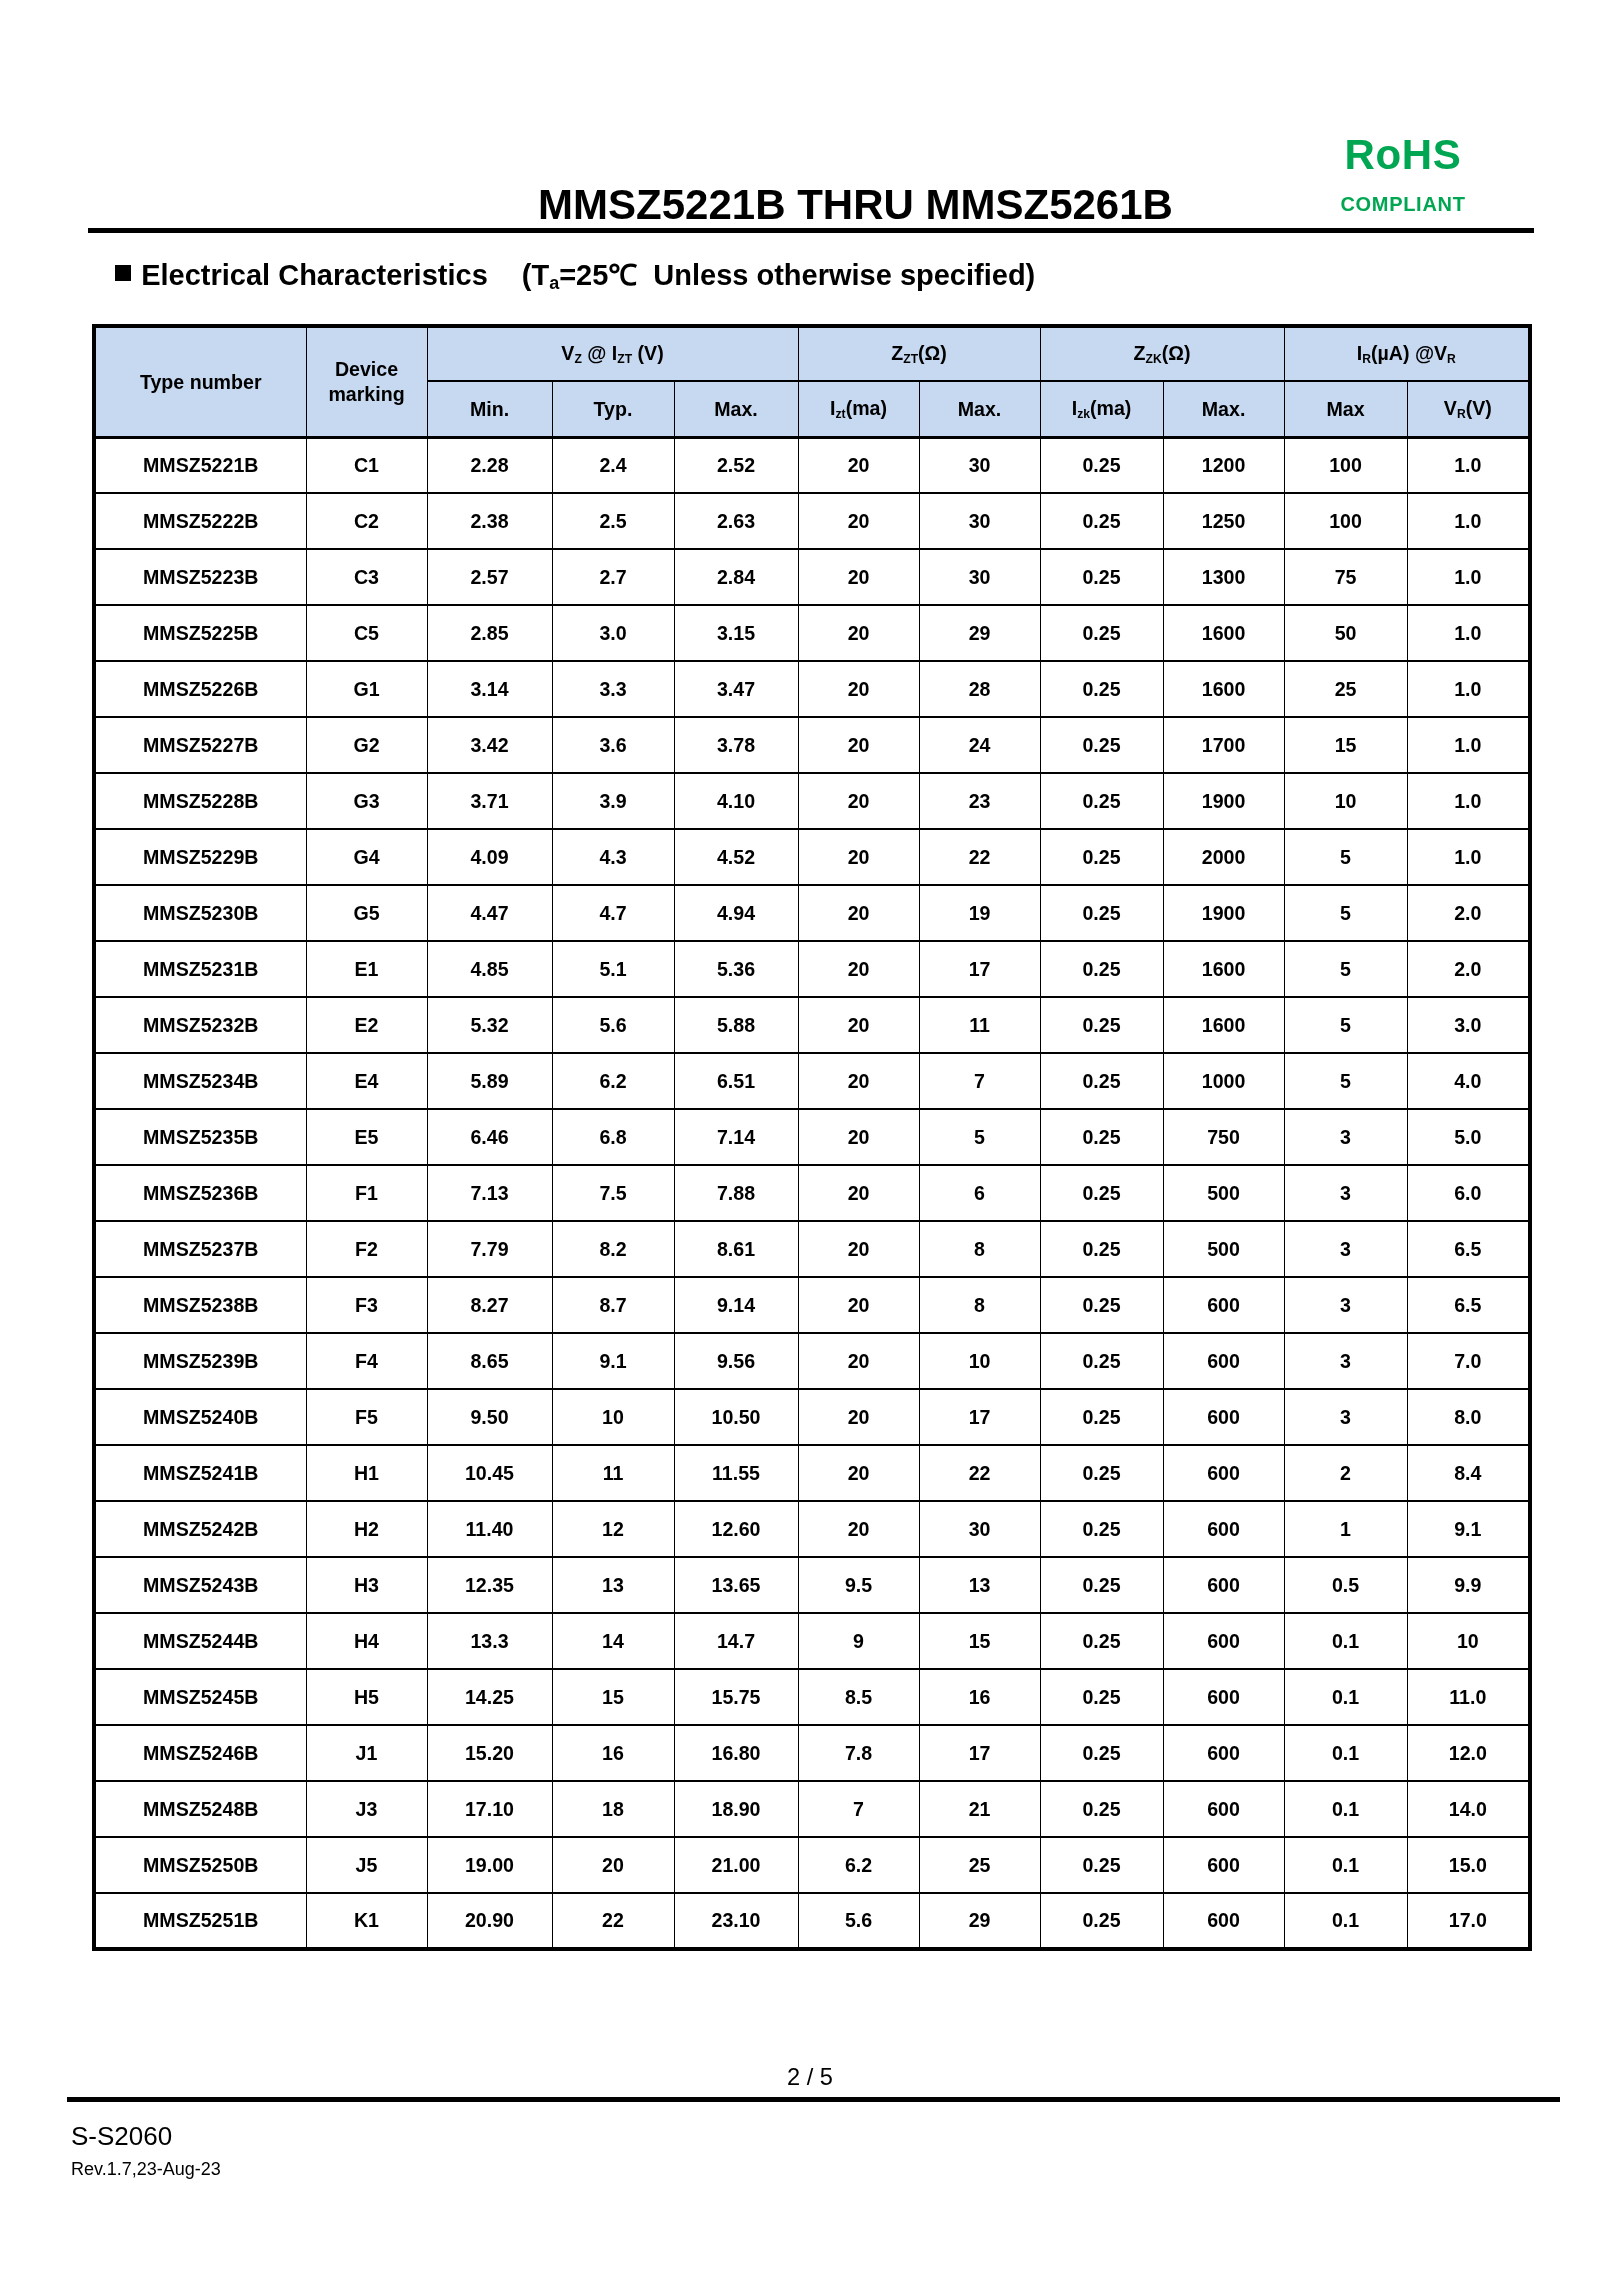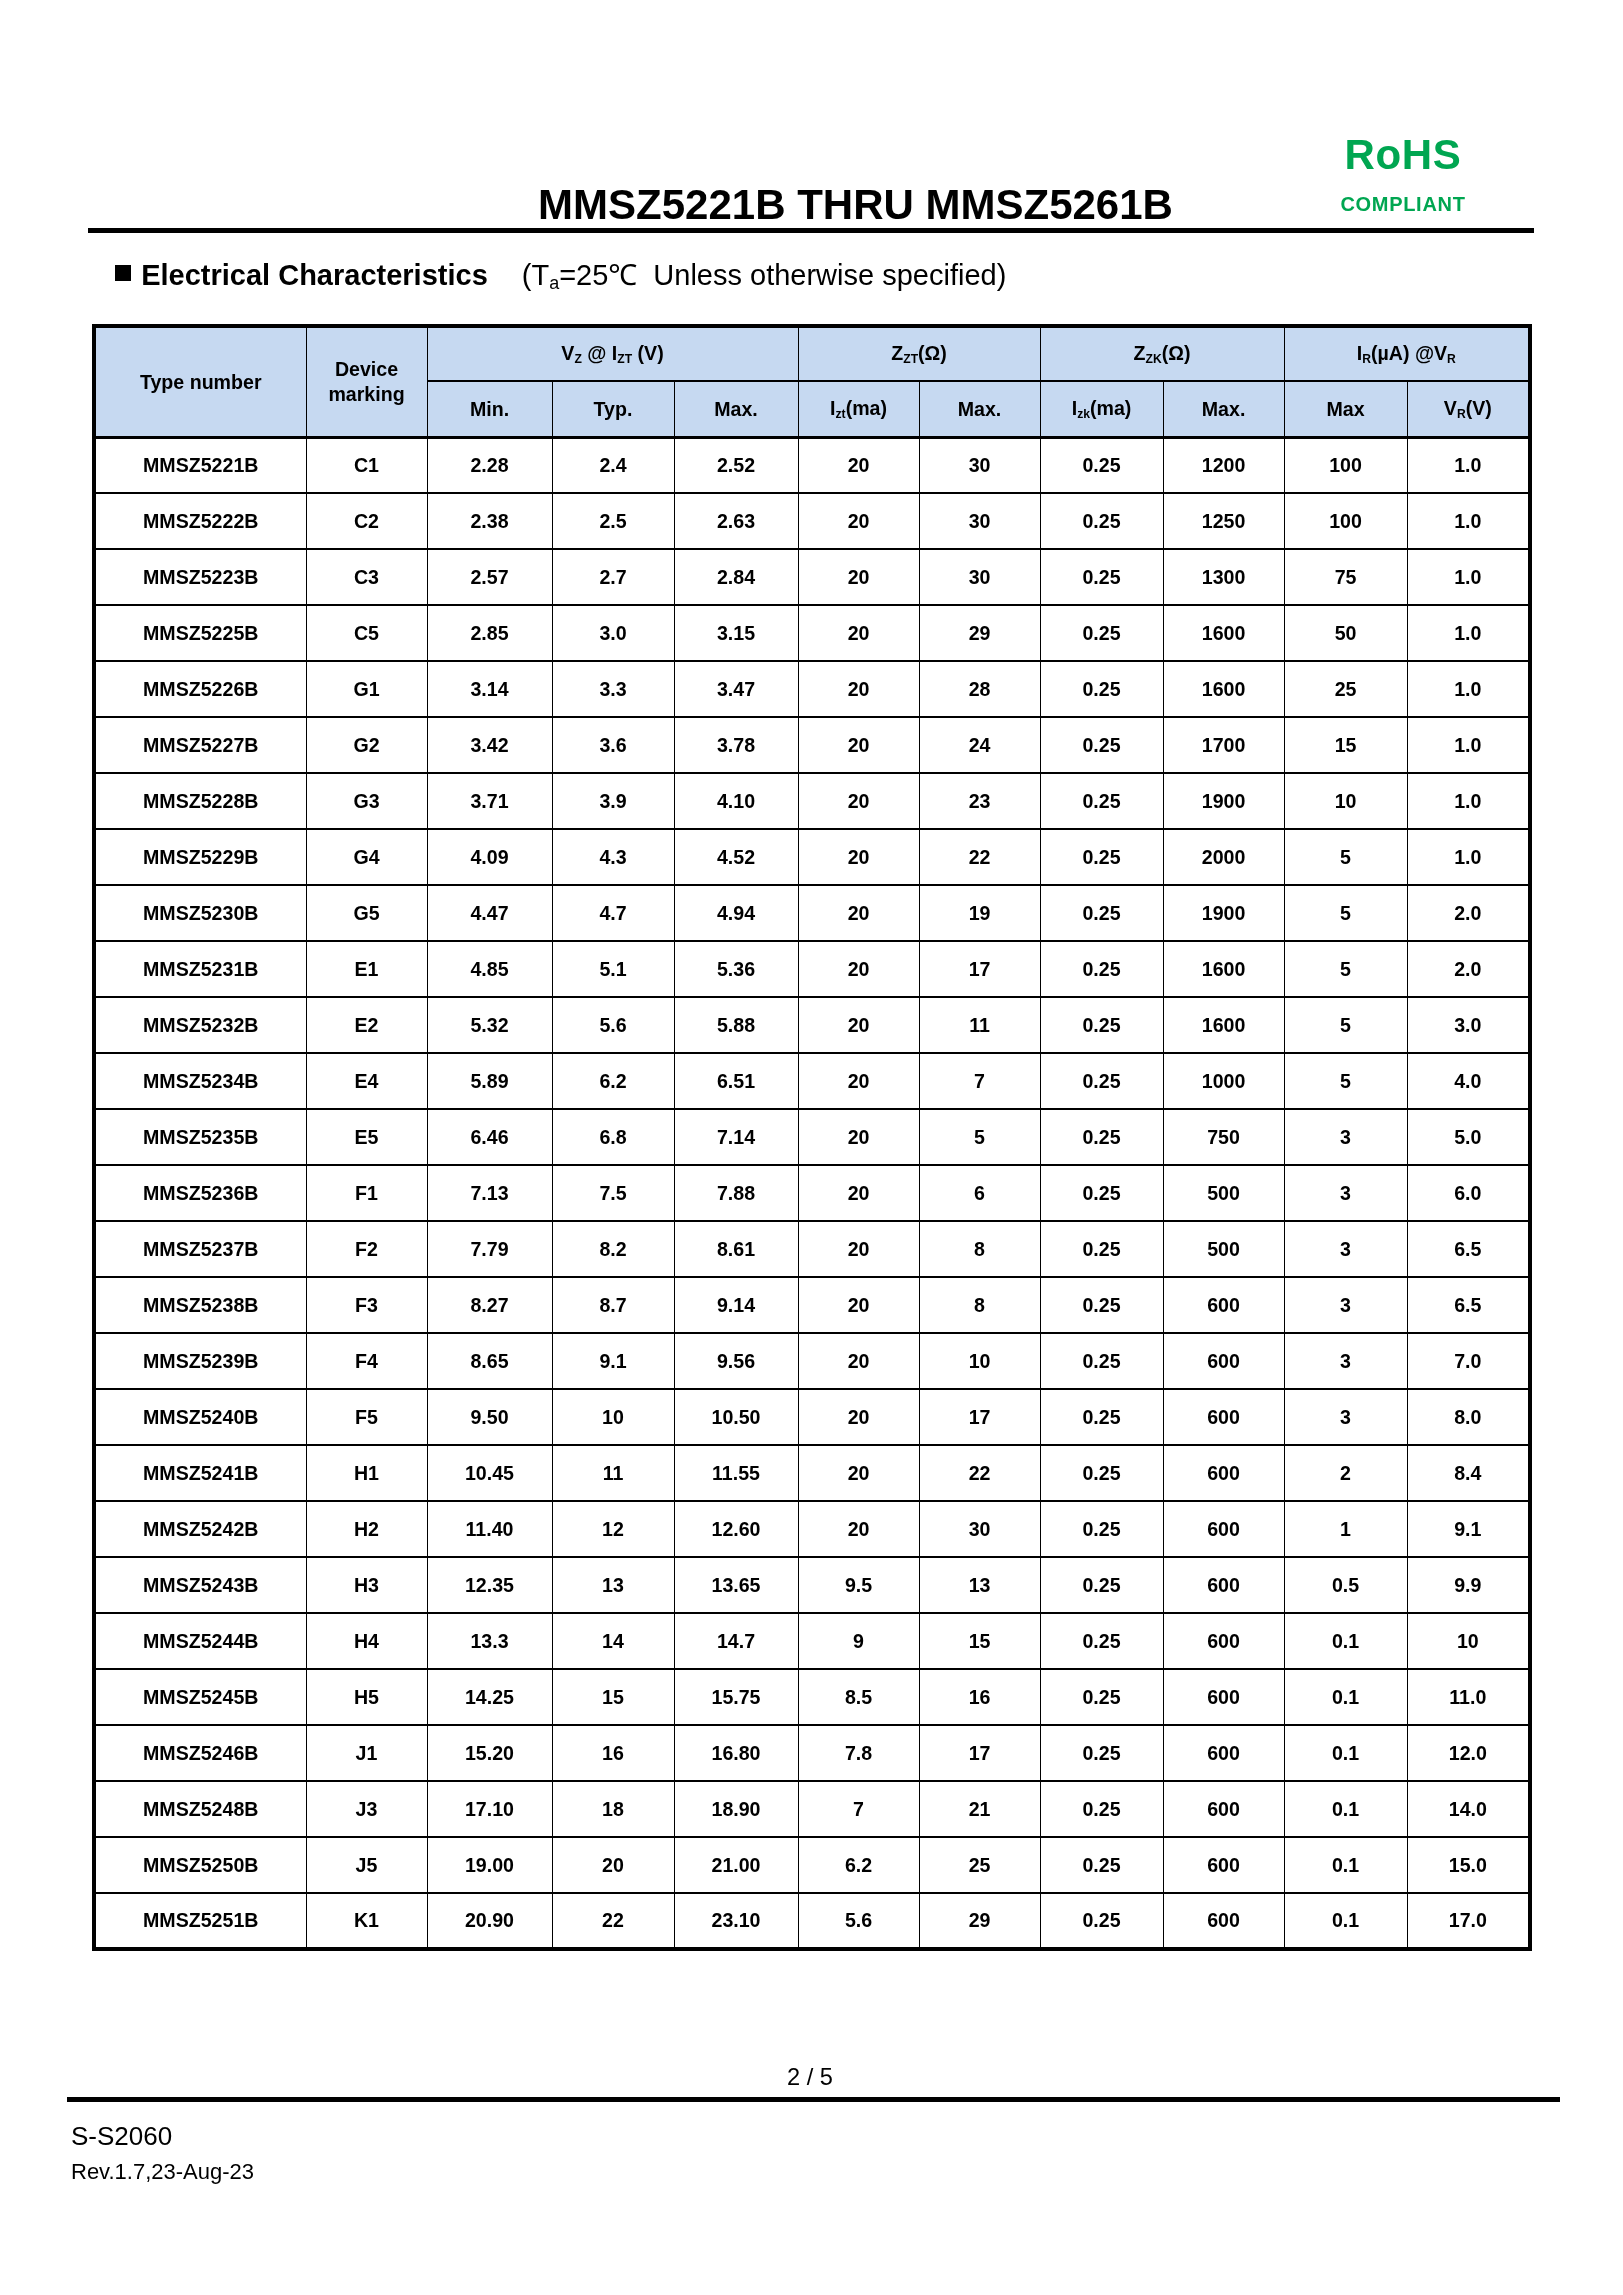--- a/index.html
+++ b/index.html
@@ -14,40 +14,40 @@
   
   .doc-title { position:absolute; top:184px; left:0; width:1623px; text-align:center;
                font-size:42px; font-weight:bold; line-height:1;margin-left:44px; }
   .title-rule { position:absolute; top:228px; left:88px; width:1446px; height:4.6px; background:#000; }
 
   
   .section { position:absolute; top:260px; left:115px; font-size:29px; line-height:1.1; white-space:nowrap; }
   .section-bullet { display:inline-block; width:15.7px; height:15.7px; background:#000; margin-right:10.5px;
                     vertical-align:3.9px; }
   .section-title { font-weight:bold; }
-  .section-cond { margin-left:34px; font-weight:normal; white-space:pre;margin-top:24px; }
+  .section-cond { margin-left:34px; font-weight:bold; white-space:pre;margin-top:24px; }
 
   
   table.chars { position:absolute; left:92px; top:324px; width:1436px; border-collapse:collapse;
                 table-layout:fixed; border:4.6px solid #000; }
   .chars th, .chars td { border:1.3px solid #000; border-top-width:2.6px; border-bottom-width:2.6px;
                          text-align:center; vertical-align:middle; padding:0; overflow:hidden; }
   .chars thead th { background:#c6d9f1; font-weight:bold; font-size:19.6px; line-height:1.25; }
   .chars thead tr.groups { height:55px; }
   .chars thead tr.subs   { height:56px; }
   .chars thead tr.subs th, .chars thead th[rowspan] { border-bottom-width:3.9px; }
   .chars tbody tr { height:56px;font-weight:bold; }
   .chars tbody td { font-size:19.6px; background:#fff; }
   .sub { font-size:0.62em; vertical-align:-0.25em; }
 
   
   .page-num { position:absolute; top:2064px; left:92px; width:1436px; text-align:center; font-size:23.6px; }
   .footer-rule { position:absolute; top:2097px; left:67px; width:1493px; height:5.2px; background:#000; }
   .doc-id { position:absolute; top:2121px; left:71px; font-size:26px; }
-  .doc-rev { position:absolute; top:2159px; left:71px; font-size:22px; }
+  .doc-rev { position:absolute; top:2159px; left:71px; font-size:18px; }
 </style>
 </head>
 <body>
 
 <div class="page">
 
   <div class="rohs">
     <div class="rohs-main">RoHS</div>
     <div class="rohs-sub">COMPLIANT</div>
   </div>

